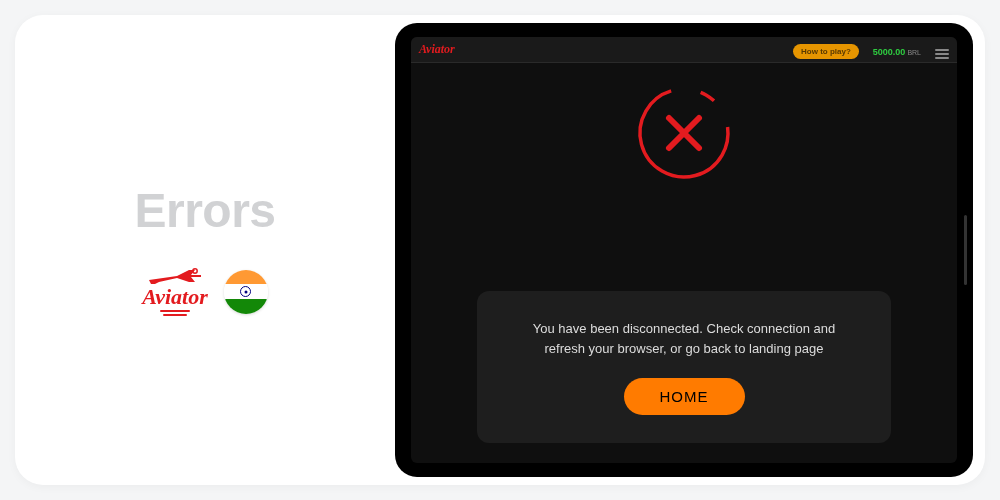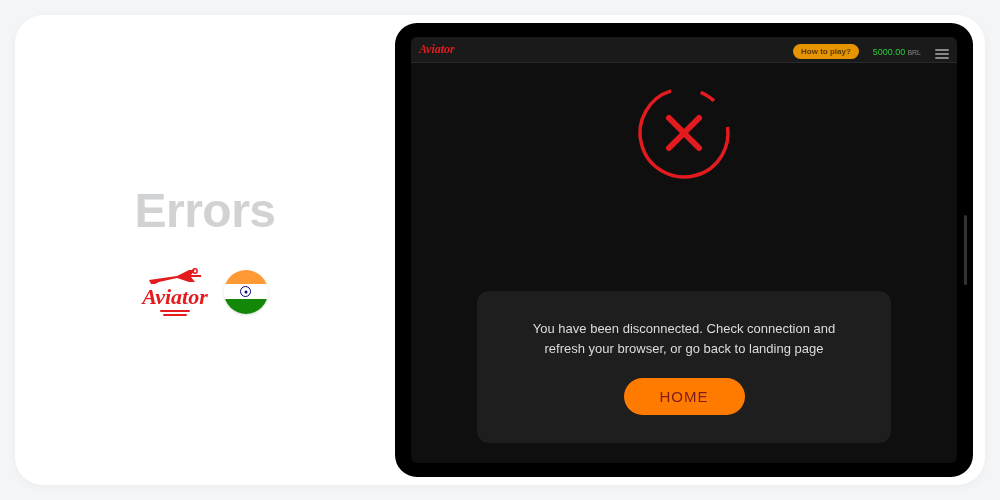--- a/index.html
+++ b/index.html
@@ -146,21 +146,21 @@
       font-size: 8px;
       font-weight: 600;
       padding: 3px 8px;
       border-radius: 10px;
       border: none;
       cursor: pointer;
     }
     .balance {
       color: #2ecc40;
       font-size: 9px;
-      font-weight: 400;
+      font-weight: 700;
     }
     .balance-curr {
       color: #888;
       font-size: 7px;
       margin-left: 2px;
     }
     .menu-icon {
       width: 14px;
       height: 10px;
       display: flex;
@@ -200,21 +200,21 @@
       gap: 20px;
     }
     .message-text {
       color: #dcdcdc;
       font-size: 13px;
       text-align: center;
       line-height: 1.5;
     }
     .home-btn {
       background: #ff7b00;
-      color: #7f1d1d;
+      color: #000000;
       font-size: 15px;
       font-weight: 500;
       letter-spacing: 1px;
       border: none;
       padding: 10px 36px;
       border-radius: 22px;
       cursor: pointer;
     }
     .tablet::after {
       content: '';

